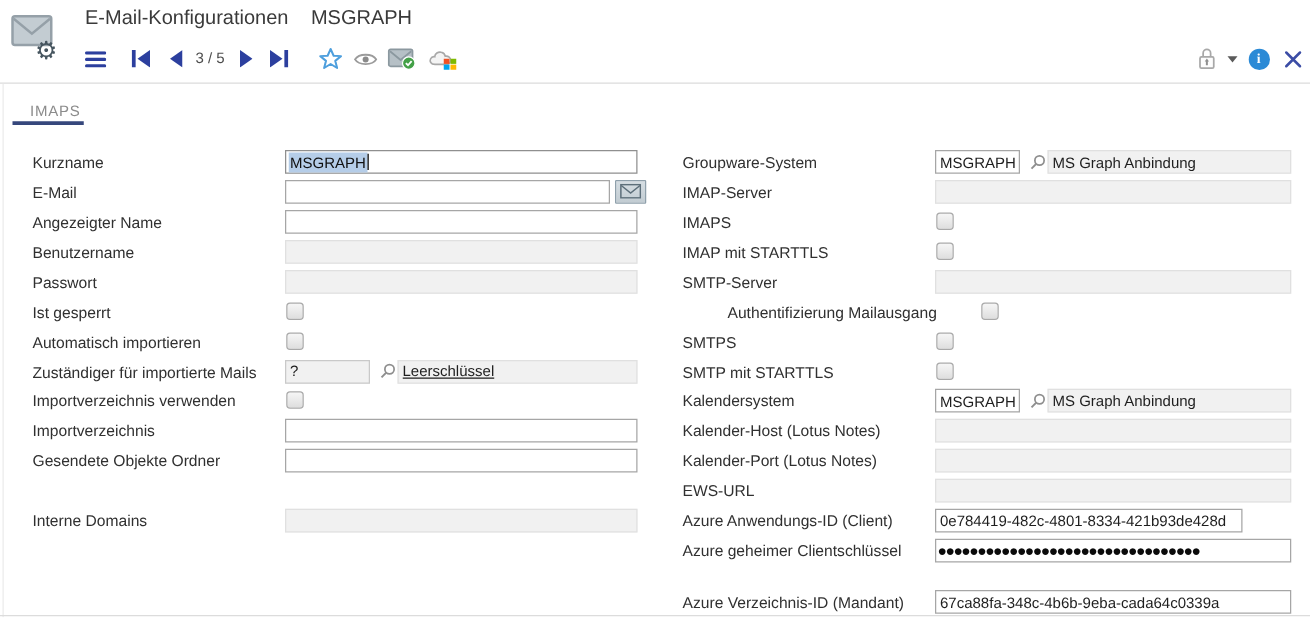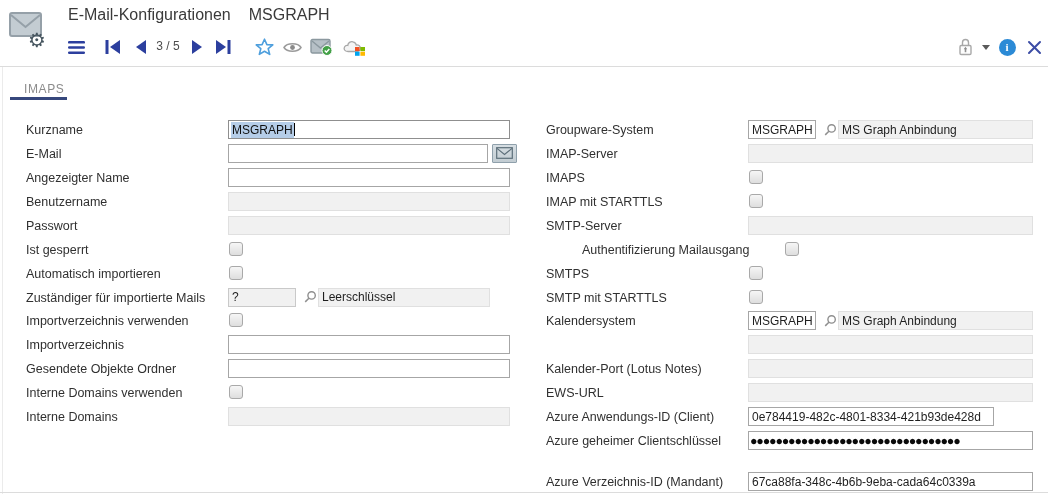--- a/index.html
+++ b/index.html
@@ -199,37 +199,33 @@
       </div>
       <div class="row" style="top: 167.51px;">
         <span class="lbl">Zuständiger für importierte Mails</span>
         <input class="txt codegray" readonly="" value="?" style="left: 202px; width: 68px;">
         <span class="lookup-btn" style="left: 276px;">
           <svg width="14" height="14" viewBox="0 0 14 14">
             <circle cx="8.6" cy="5.4" r="3.7" fill="none" stroke="#8f8f8f" stroke-width="1.4"></circle>
             <line x1="5.9" y1="8.2" x2="2.2" y2="11.9" stroke="#8f8f8f" stroke-width="1.5"></line>
           </svg>
         </span>
-        <input class="txt dis" readonly="" value="Leerschlüssel" style="left: 292px; width: 172px;">
+        <input class="txt dis" readonly="" value="Leerschlüssel" style="left: 292px; width: 192px; text-decoration: underline;">
       </div>
       <div class="row" style="top: 191.44px;">
         <span class="lbl">Importverzeichnis verwenden</span>
         <span class="cb" style="left: 203px;"></span>
       </div>
       <div class="row" style="top: 215.37px;">
         <span class="lbl">Importverzeichnis</span>
         <input class="txt " readonly="" style="left: 202px; width: 282px;">
       </div>
       <div class="row" style="top: 239.3px;">
         <span class="lbl">Gesendete Objekte Ordner</span>
         <input class="txt " readonly="" style="left: 202px; width: 282px;">
-      </div>
-      <div class="row" style="top: 263.23px;">
-        <span class="lbl">Interne Domains verwenden</span>
-        <span class="cb" style="left: 203px;"></span>
       </div>
       <div class="row" style="top: 287.16px;">
         <span class="lbl">Interne Domains</span>
         <input class="txt dis" readonly="" style="left: 202px; width: 282px;">
       </div>
     </div>
   <div class="col" id="col-right">
       <div class="row" style="top: 0px;">
         <span class="lbl">Groupware-System</span>
         <input class="txt code" readonly="" value="MSGRAPH" style="left: 202px; width: 68px;">
@@ -274,20 +270,21 @@
         <input class="txt code" readonly="" value="MSGRAPH" style="left: 202px; width: 68px;">
         <span class="lookup-btn" style="left: 276px;">
           <svg width="14" height="14" viewBox="0 0 14 14">
             <circle cx="8.6" cy="5.4" r="3.7" fill="none" stroke="#8f8f8f" stroke-width="1.4"></circle>
             <line x1="5.9" y1="8.2" x2="2.2" y2="11.9" stroke="#8f8f8f" stroke-width="1.5"></line>
           </svg>
         </span>
         <input class="txt dis" readonly="" value="MS Graph Anbindung" style="left: 292px; width: 195px;">
       </div>
       <div class="row" style="top: 215.37px;">
+        <span class="lbl">Kalender-Host (Lotus Notes)</span>
         <input class="txt dis" readonly="" style="left: 202px; width: 285px;">
       </div>
       <div class="row" style="top: 239.3px;">
         <span class="lbl">Kalender-Port (Lotus Notes)</span>
         <input class="txt dis" readonly="" style="left: 202px; width: 285px;">
       </div>
       <div class="row" style="top: 263.23px;">
         <span class="lbl">EWS-URL</span>
         <input class="txt dis" readonly="" style="left: 202px; width: 285px;">
       </div>

